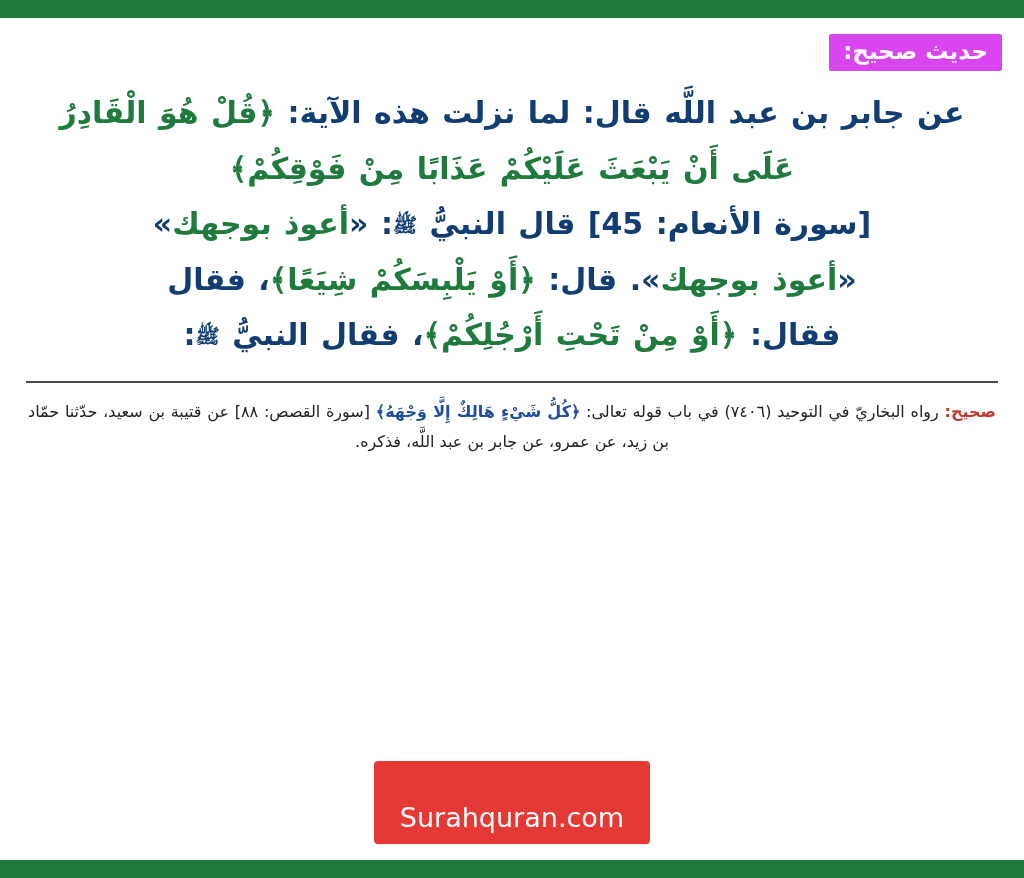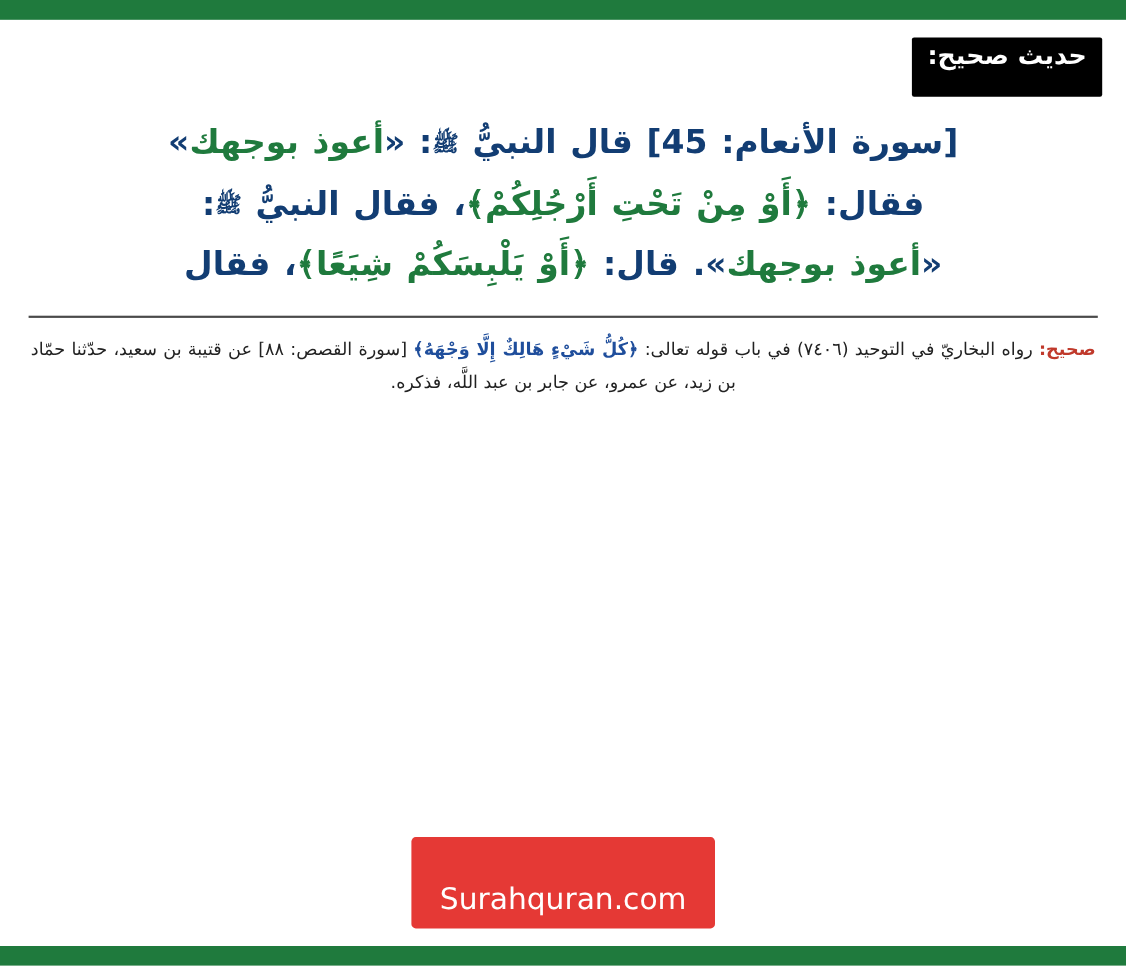--- a/index.html
+++ b/index.html
@@ -37,25 +37,25 @@
     box-sizing: border-box;
     display: flex;
     flex-direction: column;
   }
   .label-row {
     display: flex;
     justify-content: flex-start;
     margin-bottom: 10px;
   }
   .grade-label {
-    background: #000000;
+    background: #d946ef;
     color: #ffffff;
     font-size: 23px;
     font-weight: bold;
-    padding: 5px 14px 24px 14px;
+    padding: 5px 14px 7px 14px;
     border-radius: 2px;
     line-height: 1.1;
     white-space: nowrap;
   }
   .hadith-block {
     text-align: center;
     font-size: 30px;
     font-weight: bold;
     line-height: 1.85;
     color: #0b3c66;
@@ -126,27 +126,30 @@
   <div class="top-bar"></div>
 
   <div class="content">
 
     <div class="label-row">
       <div class="grade-label">حديث صحيح:</div>
     </div>
 
     <div class="hadith-block">
       <div>
+        <span class="navy">عن جابر بن عبد اللَّه قال: لما نزلت هذه الآية: </span><span class="green">﴿قُلْ هُوَ الْقَادِرُ عَلَى أَنْ يَبْعَثَ عَلَيْكُمْ عَذَابًا مِنْ فَوْقِكُمْ﴾</span>
+      </div>
+      <div>
         <span class="navy">[سورة الأنعام: 45] قال النبيُّ </span><span class="sallam">ﷺ</span><span class="navy">: «</span><span class="green">أعوذ بوجهك</span><span class="navy">»</span>
       </div>
       <div>
-        <span class="navy">فقال: </span><span class="green">﴿أَوْ مِنْ تَحْتِ أَرْجُلِكُمْ﴾</span><span class="navy">، فقال النبيُّ </span><span class="sallam">ﷺ</span><span class="navy">:</span>
+        <span class="navy">«</span><span class="green">أعوذ بوجهك</span><span class="navy">». قال: </span><span class="green">﴿أَوْ يَلْبِسَكُمْ شِيَعًا﴾</span><span class="navy">، فقال</span>
       </div>
       <div>
-        <span class="navy">«</span><span class="green">أعوذ بوجهك</span><span class="navy">». قال: </span><span class="green">﴿أَوْ يَلْبِسَكُمْ شِيَعًا﴾</span><span class="navy">، فقال</span>
+        <span class="navy">فقال: </span><span class="green">﴿أَوْ مِنْ تَحْتِ أَرْجُلِكُمْ﴾</span><span class="navy">، فقال النبيُّ </span><span class="sallam">ﷺ</span><span class="navy">:</span>
       </div>
     </div>
 
     <hr class="divider">
 
     <div class="takhrij">
       <span class="grade">صحيح:</span><span> رواه البخاريّ في التوحيد (٧٤٠٦) في باب قوله تعالى: </span><span class="aya">﴿كُلُّ شَيْءٍ هَالِكٌ إِلَّا وَجْهَهُ﴾</span><span> [سورة القصص: ٨٨] عن قتيبة بن سعيد، </span><span>حدّثنا حمّاد بن زيد، عن عمرو، عن جابر بن عبد اللَّه، فذكره.</span>
     </div>
 
     <div class="footer-row">

